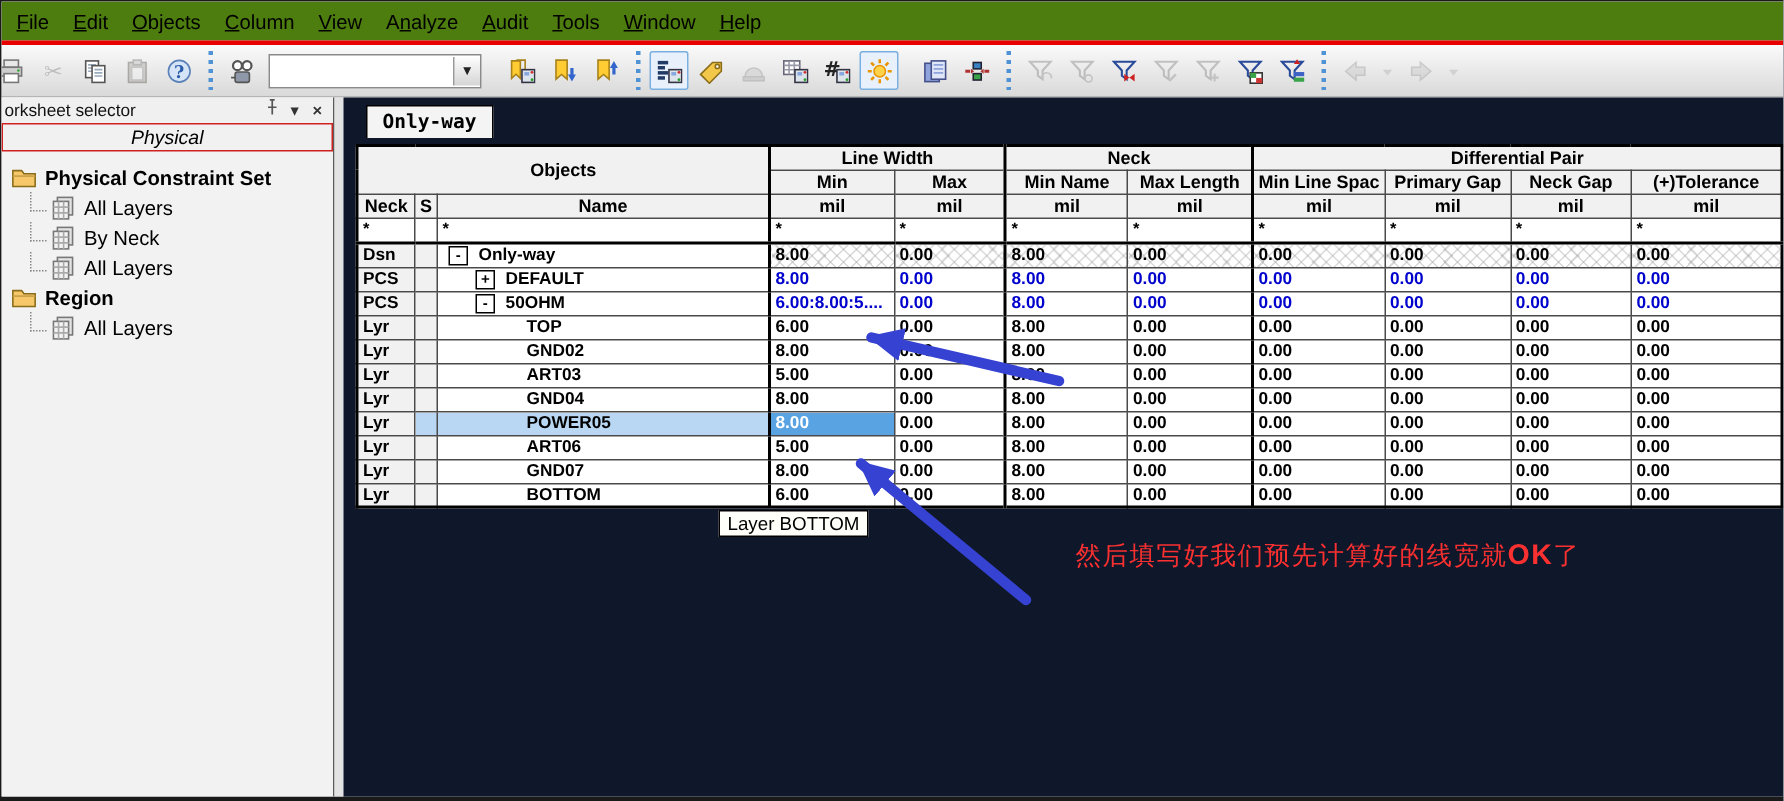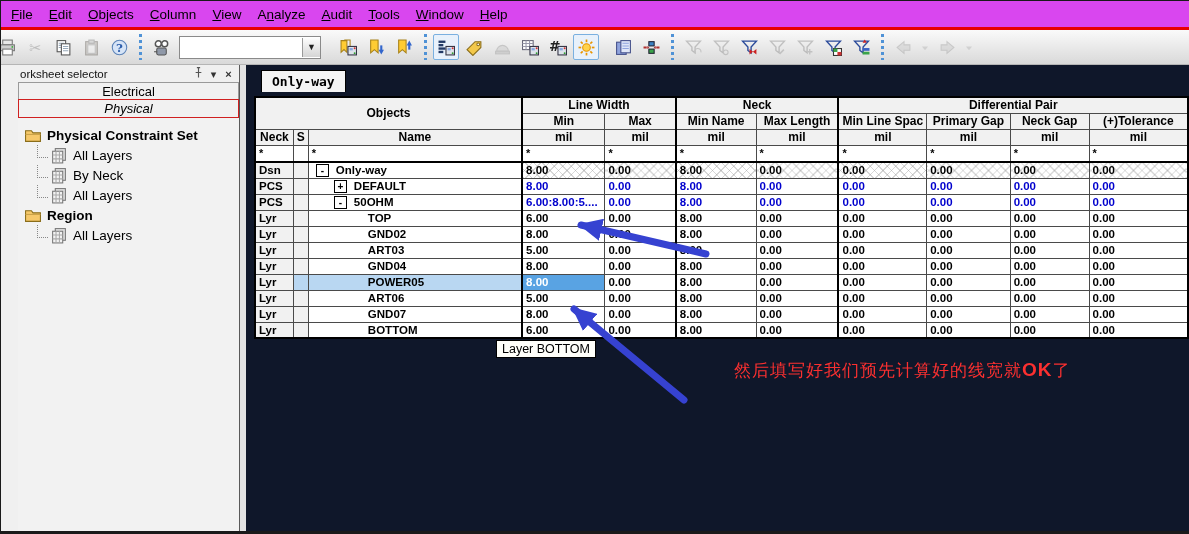--- a/index.html
+++ b/index.html
@@ -2,21 +2,21 @@
 <html><head>
 <meta charset="utf-8">
 <style>
   html,body{margin:0;padding:0;}
   body{width:1189px;height:534px;overflow:hidden;background:#fff;
        font-family:"Liberation Sans",sans-serif;}
   .app{position:relative;width:1189px;height:534px;box-sizing:border-box;
        border-top:1px solid #1a1a1a;border-left:1px solid #1a1a1a;border-bottom:3px solid #1a1a1a;
        background:#f0f0f0;overflow:hidden;}
   
-  .menubar{height:26px;background:#d946ef;display:flex;align-items:center;padding-left:2px;}
+  .menubar{height:26px;background:#4d7c0f;display:flex;align-items:center;padding-left:2px;}
   .mi{padding:3px 8px;font-size:13.5px;color:#000;cursor:default;}
   .redline{height:3px;background:#e80000;}
   
   .toolbar{height:34px;background:linear-gradient(#fafafa,#d9d9d9);
            border-bottom:1px solid #b5b5b5;display:flex;align-items:center;padding-left:2px;}
   .tbtn{width:24px;height:24px;display:flex;align-items:center;justify-content:center;
         border:1px solid transparent;border-radius:2px;margin:0 1px;flex:0 0 auto;}
   .tbtn.tiny{width:12px;}
   .tbtn.active{border-color:#7ab0e0;background:#e8f1fb;}
   .tbtn.disabled{opacity:.45;filter:grayscale(85%);}
@@ -27,21 +27,21 @@
         background-size:3px 100%;background-repeat:no-repeat;background-position:1px 0;}
   .tgap{width:9px;flex:0 0 auto;}
   .combo{display:flex;align-items:center;height:21px;border:1px solid #8a8a8a;background:#fff;
          width:140px;margin:0 4px;flex:0 0 auto;}
   .combo input{flex:1;border:none;outline:none;height:17px;min-width:0;font-size:12px;
          font-family:"Liberation Sans",sans-serif;}
   .combo .drop{width:17px;height:19px;background:linear-gradient(#fdfdfd,#d5d5d5);
          border-left:1px solid #9a9a9a;display:flex;align-items:center;justify-content:center;
          font-size:9px;color:#222;}
   
-  .content{display:flex;height:467px;margin-left:17px;}
+  .content{display:flex;height:467px;}
   .sidebar{width:222px;box-sizing:border-box;border-right:1px solid #5a5a5a;background:#f2f2f2;
            display:flex;flex-direction:column;}
   .ptitle{height:18px;display:flex;align-items:center;font-size:11.5px;color:#111;
           padding:0 3px;background:#f0f0f0;}
   .ptitle .lbl{flex:1;margin-left:-1px;}
   .ptitle .tb{width:15px;text-align:center;color:#333;font-size:11px;line-height:15px;}
   .vtab{height:16px;border:1px solid #9a9a9a;background:#f1f1f1;font-size:13px;
         display:flex;align-items:center;justify-content:center;margin-top:-1px;}
   .vtab.sel{border:1px solid #d02020;height:17px;font-style:italic;}
   .tree{padding:7px 0 0 6px;font-size:13.5px;}
@@ -389,21 +389,20 @@
     <div class="sidebar">
       <div class="ptitle">
         <span class="lbl">orksheet selector</span>
         <span class="tb"><svg width="13" height="13" viewBox="0 0 16 16">
               <path d="M6,2 h4 M8,2 v6 M4.5,8 h7 M8,8 v6" stroke="#555" stroke-width="1.4" fill="none"></path>
             </svg></span>
         <span class="tb">▾</span>
         <span class="tb" style="font-weight:bold">×</span>
       </div>
       <div id="vtabs">
-          <div class="vtab">Electrical</div>
           <div class="vtab sel">Physical</div>
         </div>
       <div class="tree" id="tree">
           <div class="trow b">
             <span class="ic"><svg width="18" height="17" viewBox="0 0 16 16" fill="none">
                 <path d="M1,3.5 h5.5 l1.5,2 h7 v8 h-14 z" fill="#f6c86a" stroke="#8a6d1a"></path>
                 <path d="M1,7 h14" stroke="#caa24a"></path>
               </svg></span>
             <span>Physical Constraint Set</span>
           </div>

